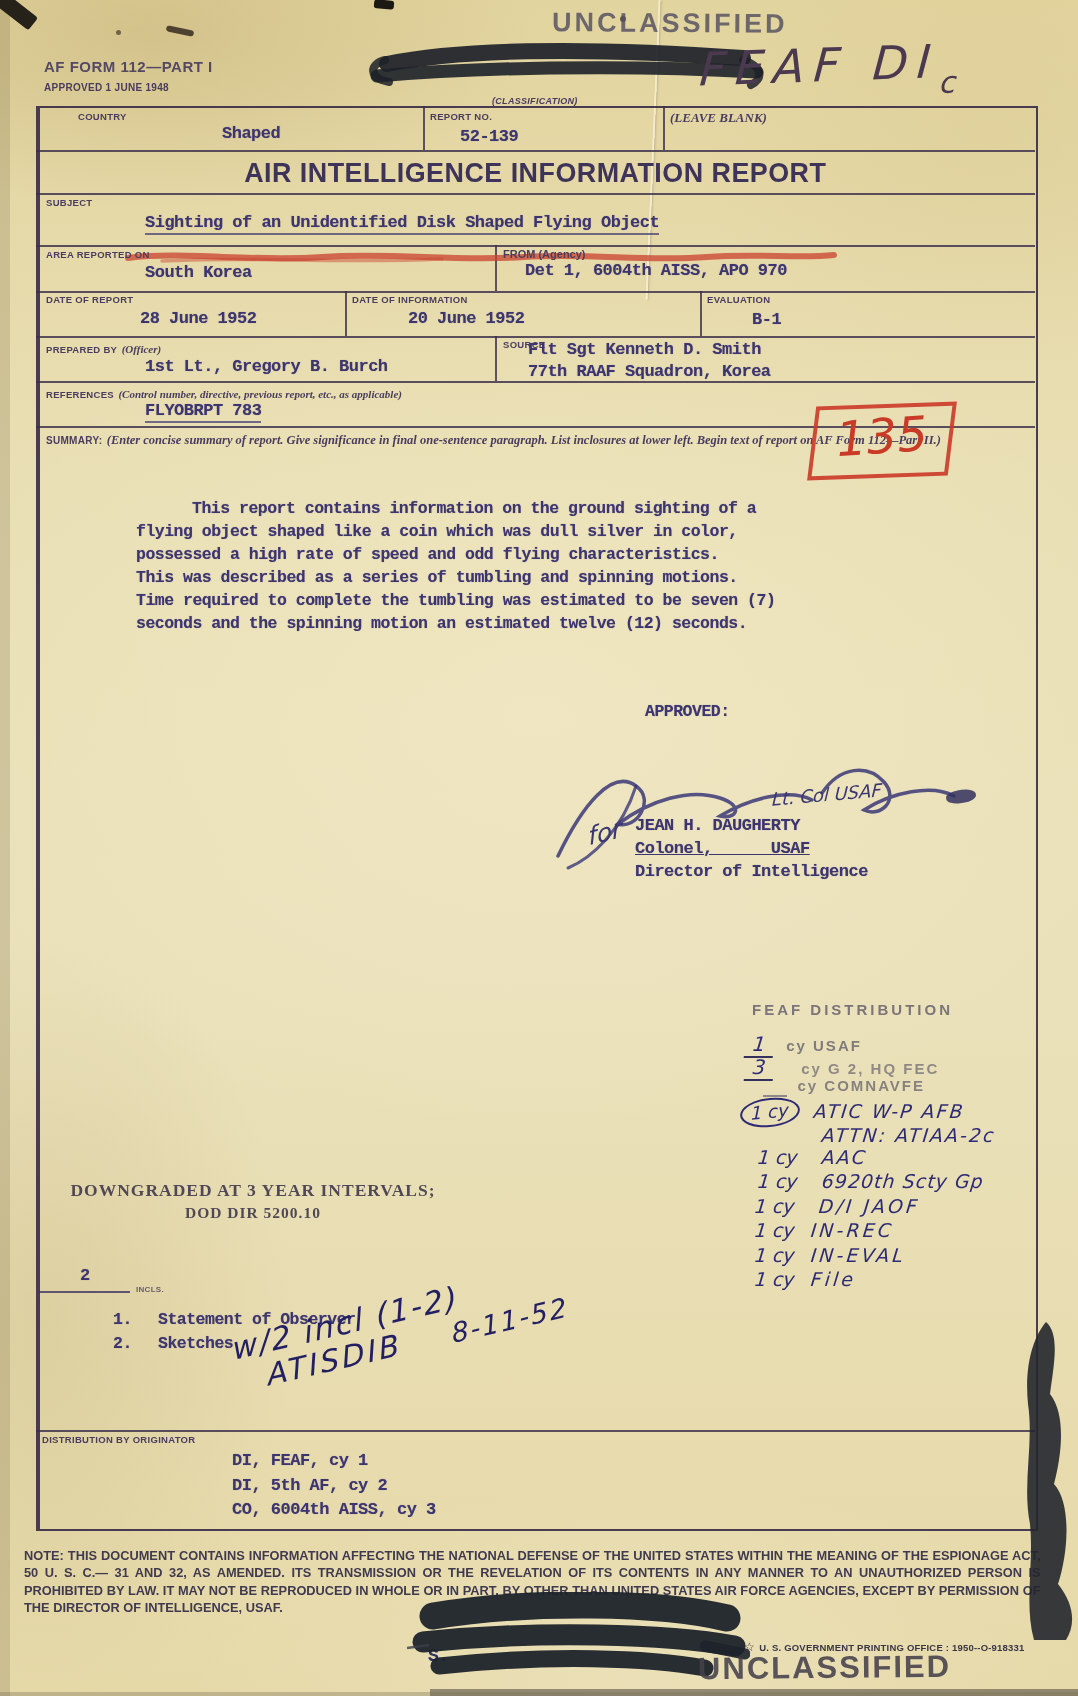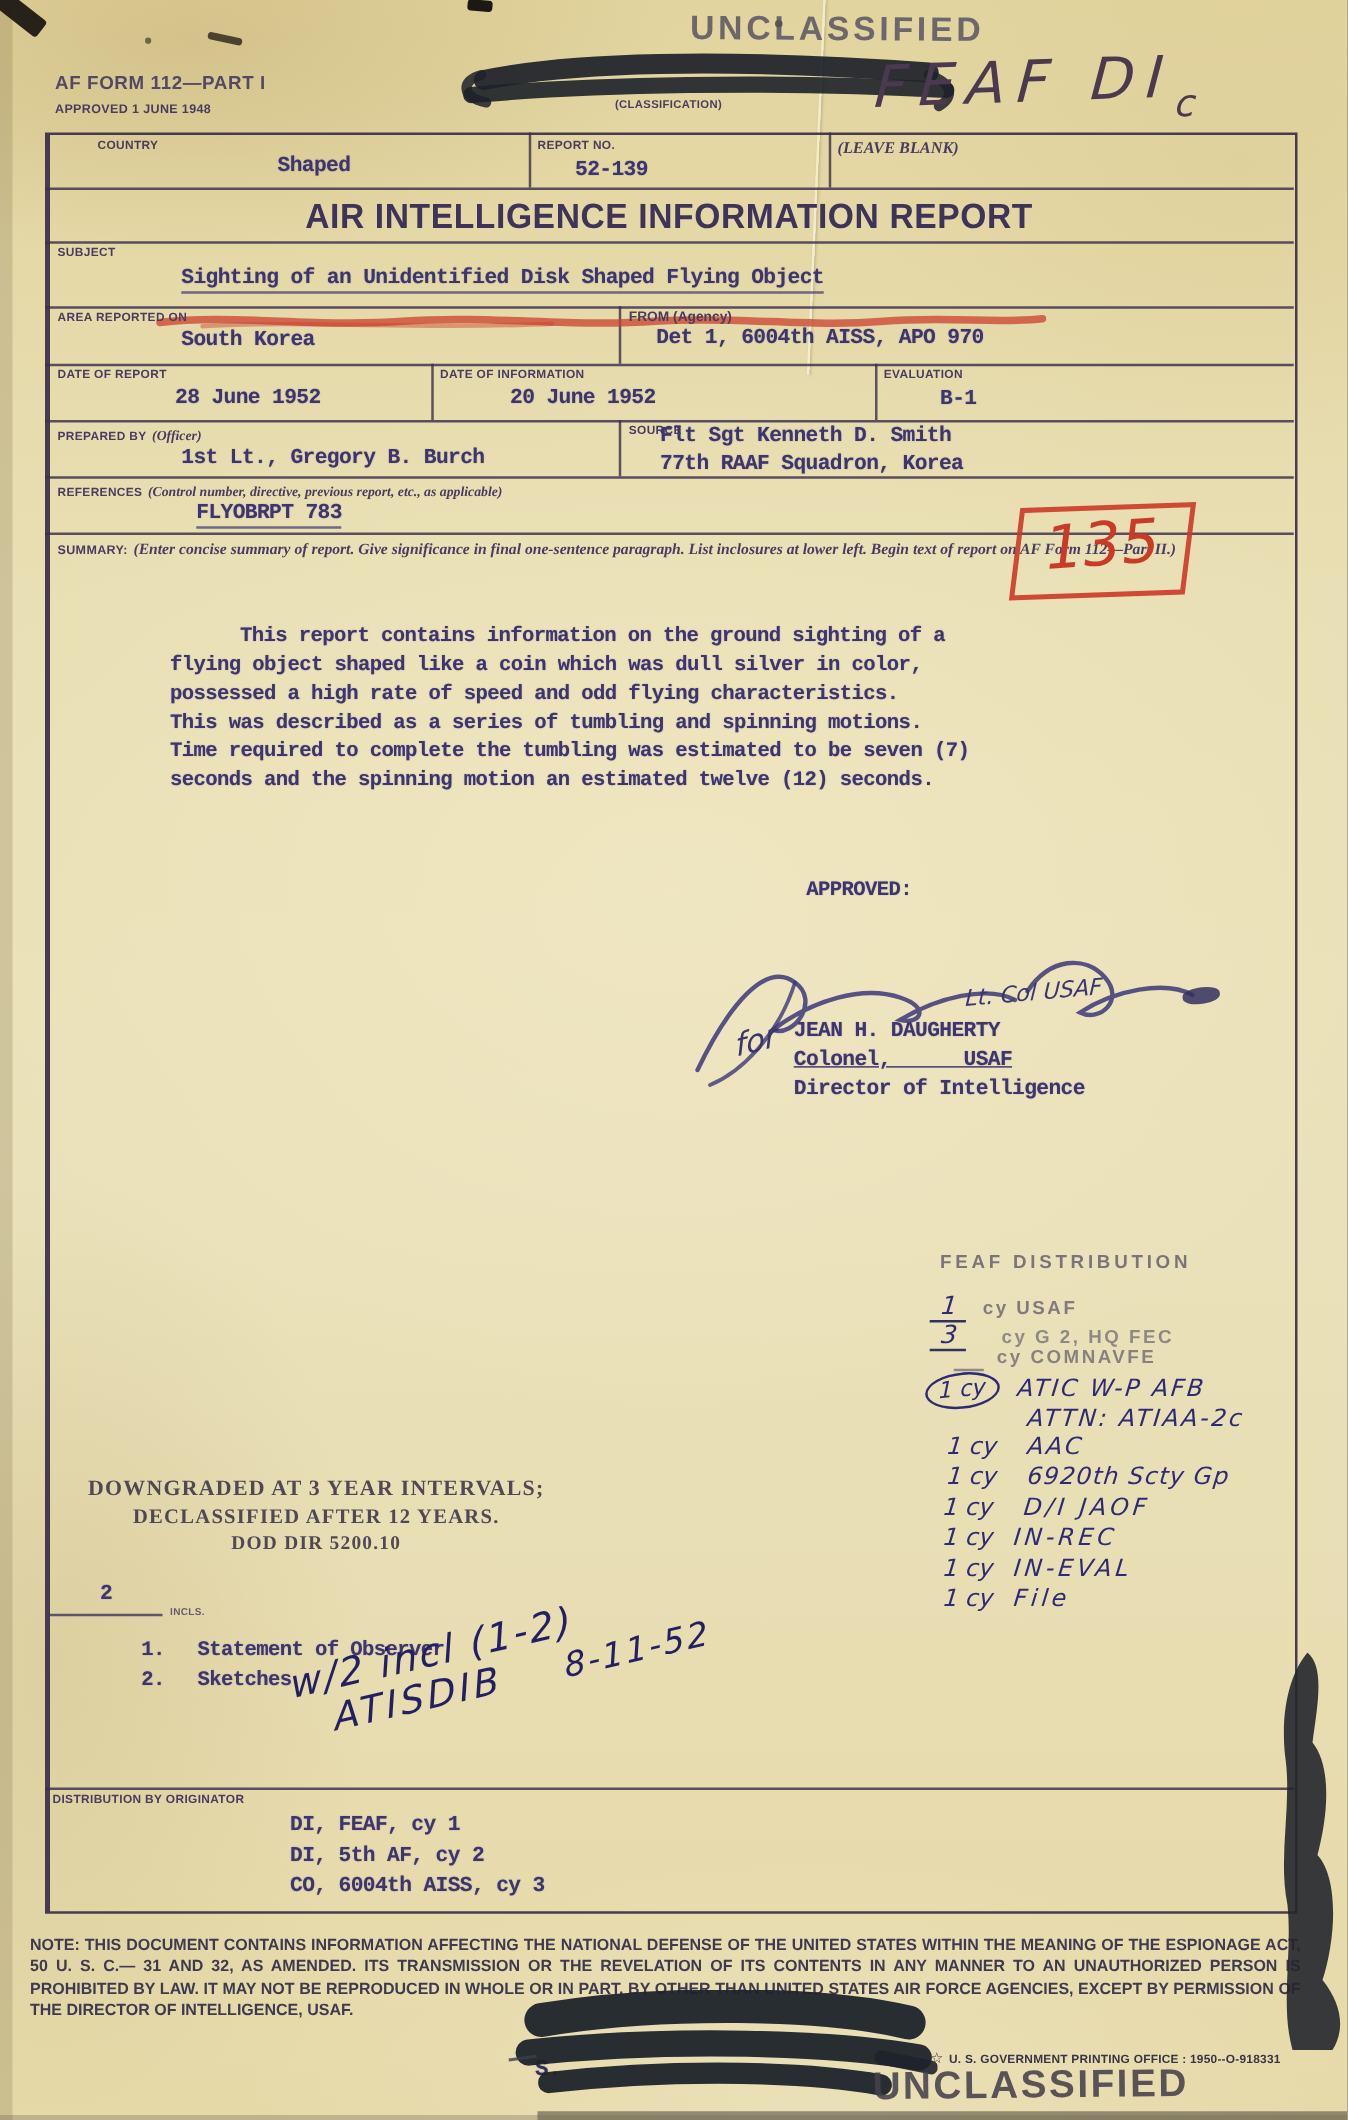--- a/index.html
+++ b/index.html
@@ -53,21 +53,21 @@
 
   <div class="abs" style="left:44px;top:58px;font-family:'Liberation Sans',sans-serif;font-weight:700;font-size:15px;color:#493e60;letter-spacing:.5px;opacity:.92;">AF FORM 112—PART I</div>
   <div class="abs print" style="left:44px;top:82px;font-size:10px;">APPROVED 1 JUNE 1948</div>
 
   <svg class="abs" style="left:365px;top:38px;" width="400" height="58" viewBox="0 0 400 58">
     <path d="M 22,26 C 90,12 210,8 378,20" stroke="#1d2129" stroke-width="16" fill="none" stroke-linecap="round" opacity=".92"></path>
     <path d="M 12,38 C 105,30 255,26 392,34" stroke="#1d2129" stroke-width="13" fill="none" stroke-linecap="round" opacity=".9"></path>
     <path d="M 20,22 C 4,26 3,40 24,44" stroke="#1d2129" stroke-width="8" fill="none" stroke-linecap="round" opacity=".85"></path>
     <path d="M 378,22 C 397,28 399,40 386,47" stroke="#1d2129" stroke-width="8" fill="none" stroke-linecap="round" opacity=".85"></path>
   </svg>
-  <div class="abs print" style="left:492px;top:78px;font-size:9px;">(CLASSIFICATION)</div>
+  <div class="abs print" style="left:492px;top:96px;font-size:9px;font-style:italic;">(CLASSIFICATION)</div>
 
   <div class="abs" style="left:700px;top:38px;transform:rotate(-2deg);color:#4b3950;white-space:nowrap;">
     <span class="hand" style="font-size:46px;letter-spacing:9px;color:#4b3950;">FEAF DI</span><span class="hand" style="font-size:30px;color:#4b3950;vertical-align:-16px;">c</span>
   </div>
 
   <div class="form-box"></div>
   <div class="hline" style="top:150px;"></div>
   <div class="hline" style="top:193px;"></div>
   <div class="hline" style="top:245px;"></div>
   <div class="hline" style="top:291px;"></div>
@@ -118,21 +118,21 @@
   </div>
   <div class="abs typed" style="left:145px;top:357px;font-size:17px;">1st Lt., Gregory B. Burch</div>
   <div class="abs print" style="left:503px;top:339px;">SOURCE</div>
   <div class="abs typed" style="left:528px;top:340px;font-size:17px;">Flt Sgt Kenneth D. Smith</div>
   <div class="abs typed" style="left:528px;top:362px;font-size:17px;">77th RAAF Squadron, Korea</div>
 
   <div class="abs" style="left:46px;top:384px;white-space:nowrap;">
     <span class="print">REFERENCES</span>
     <span class="print-it" style="font-size:11px;">(Control number, directive, previous report, etc., as applicable)</span>
   </div>
-  <div class="abs typed underl" style="left:145px;top:401px;font-size:17px;margin-left:12px;">FLYOBRPT 783</div>
+  <div class="abs typed underl" style="left:145px;top:401px;font-size:17px;">FLYOBRPT 783</div>
 
   <div class="abs" style="left:46px;top:430px;width:910px;white-space:nowrap;">
     <span class="print" style="font-size:10px;">SUMMARY:</span>
     <span class="print-it" style="font-size:12.5px;">(Enter concise summary of report.  Give significance in final one-sentence paragraph.  List inclosures at lower left.  Begin text of report on AF Form 112—Part II.)</span>
   </div>
 
   <div class="abs" style="left:812px;top:404px;width:132px;height:66px;border:4px solid #cb3a28;transform:skewX(-9deg) rotate(-2deg);opacity:.9;"></div>
   <div class="abs" style="left:836px;top:408px;font-family:'DejaVu Sans',sans-serif;font-style:italic;font-size:48px;color:#c93a27;transform:rotate(-4deg);">135</div>
 
   <div class="abs typed summary-body" style="left:136px;top:497px;width:725px;font-size:16.5px;line-height:23px;text-indent:56px;">This report contains information on the ground sighting of a
@@ -197,21 +197,20 @@
     <span class="hand" style="font-size:19px;width:52px;">1 cy</span>
     <span class="hand" style="font-size:19px;letter-spacing:3px;">IN-EVAL</span>
   </div>
   <div class="feaf-row" style="top:1268px;left:755px;">
     <span class="hand" style="font-size:19px;width:52px;">1 cy</span>
     <span class="hand" style="font-size:19px;letter-spacing:3px;">File</span>
   </div>
 
   <div class="abs" style="left:48px;top:1180px;width:410px;text-align:center;">
     <div class="stamp-serif" style="font-size:17.5px;letter-spacing:1px;">DOWNGRADED AT 3 YEAR INTERVALS;</div>
-    <div class="stamp-serif" style="font-size:16.5px;letter-spacing:1px;margin-top:2px;">DECLASSIFIED AFTER 12 YEARS.</div>
     <div class="stamp-serif" style="font-size:15.5px;letter-spacing:1px;margin-top:3px;">DOD DIR 5200.10</div>
   </div>
 
   <div class="abs typed" style="left:80px;top:1266px;font-size:17px;">2</div>
   <div class="abs" style="left:38px;top:1291px;width:92px;border-bottom:2px solid rgba(62,53,96,.8);"></div>
   <div class="abs print" style="left:136px;top:1285px;font-size:8px;opacity:.8;">INCLS.</div>
 
   <div class="abs typed" style="left:113px;top:1310px;font-size:16.5px;">
     <span style="display:inline-block;width:45px;">1.</span><span>Statement of Observer</span>
   </div>

